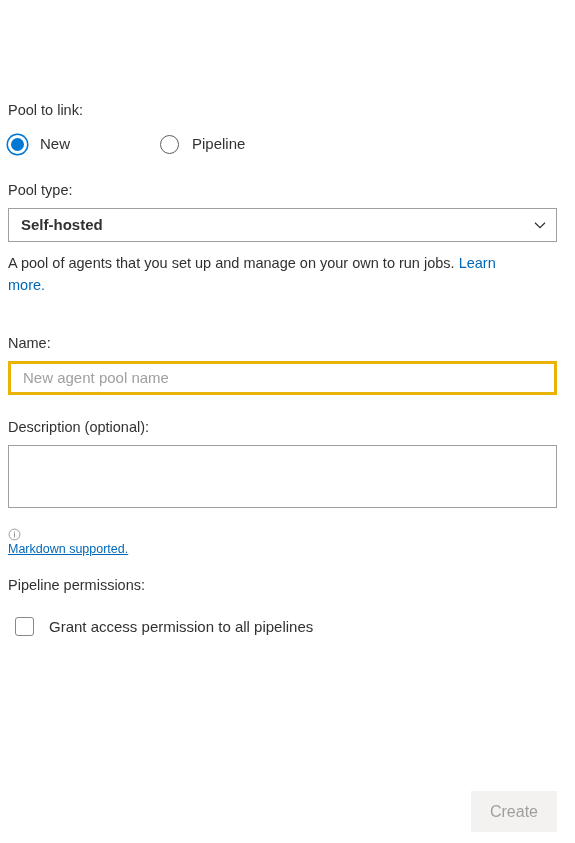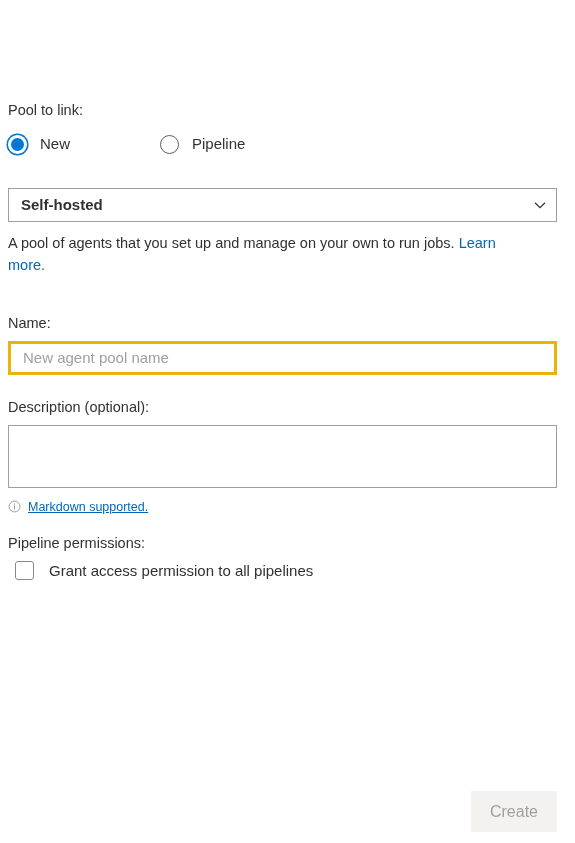--- a/index.html
+++ b/index.html
@@ -172,38 +172,39 @@
     font-size: 15px;
     color: #323130;
     padding: 6px 10px;
     outline: none;
     resize: none;
   }
 
   
   .md-note {
     display: flex;
-    margin-top: 7px;
+    margin-top: 16px;
+    flex-direction: column;
   }
   .info-icon {
     color: #8a8886;
     display: flex;
     align-items: center;
     margin-right: 7px;
   }
   .md-note a {
     font-size: 12.5px;
     line-height: 16px;
   }
 
   
   .checkbox-row {
     display: flex;
     align-items: center;
-    margin-top: 8px;
+    margin-top: 22px;
     cursor: pointer;
   }
   .checkbox-mark {
     width: 19px;
     height: 19px;
     box-sizing: border-box;
     border: 1px solid #8a8886;
     border-radius: 3px;
     background: #ffffff;
     flex: 0 0 auto;
@@ -260,20 +261,21 @@
         <div class="radio-option second">
           <span class="radio-mark"></span>
           <span class="radio-label">Pipeline</span>
         </div>
       </div>
     </div>
 
     <div class="spacer-48"></div>
 
     <div class="block">
+      <div class="field-label">Pool type:</div>
       <div class="select-box">
         <span class="select-value">Self-hosted</span>
         <span class="chevron">
           <svg width="16" height="16" viewBox="0 0 16 16" aria-hidden="true">
             <path d="M3 5.8 L8 10.6 L13 5.8" stroke="#323130" stroke-width="1.2" fill="none"></path>
           </svg>
         </span>
       </div>
       <p class="helper-text"><span>A pool of agents that you set up and manage on your own to run jobs. </span><a class="link">Learn more.</a></p>
     </div>

